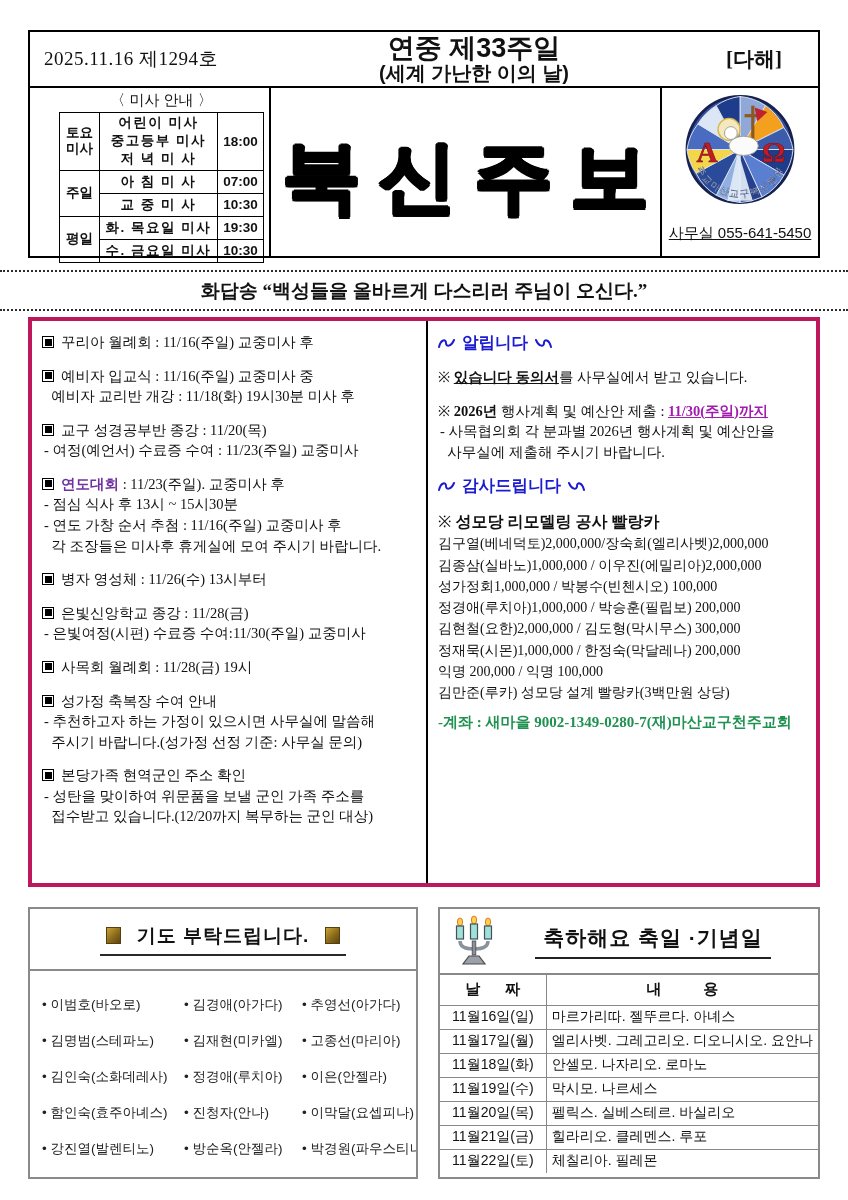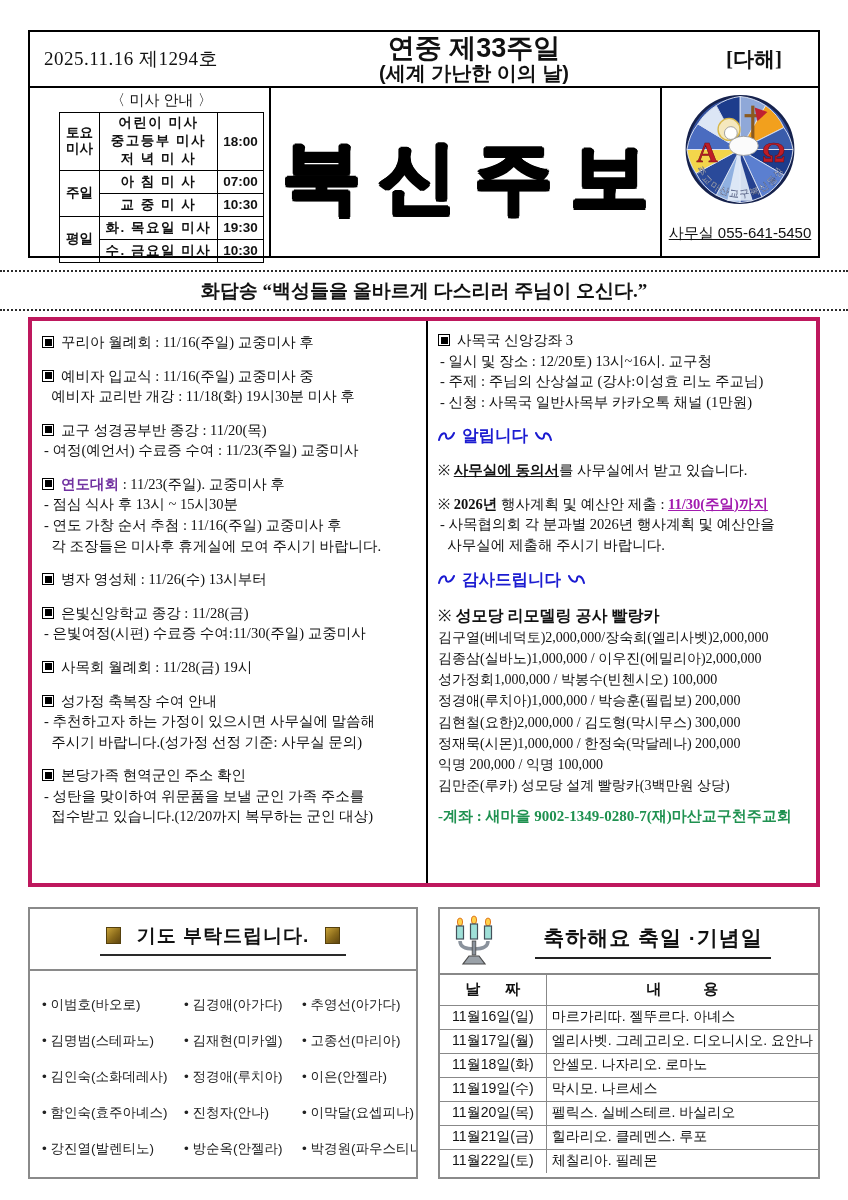--- a/index.html
+++ b/index.html
@@ -240,39 +240,33 @@
   주시기 바랍니다.(성가정 선정 기준: 사무실 문의)</div>
       </div>
       <div class="item">
         <div class="head"><span class="sq"></span><span class="em-purple"></span><span>본당가족 현역군인 주소 확인</span></div>
         <div class="subs pre">- 성탄을 맞이하여 위문품을 보낼 군인 가족 주소를
   접수받고 있습니다.(12/20까지 복무하는 군인 대상)</div>
       </div>
     </div>
 
     <div class="col-r">
-      <div class="item">
-        <div class="head"><span class="sq"></span><span>사목국 신앙강좌 3</span></div>
-        <div class="subs pre">- 일시 및 장소 : 12/20토) 13시~16시. 교구청
-- 주제 : 주님의 산상설교 (강사:이성효 리노 주교님)
-- 신청 : 사목국 일반사목부 카카오톡 채널 (1만원)</div>
-      </div>
 
       <div class="notice-head">
         <svg class="swirl" width="17" height="13" viewBox="0 0 17 13">
             <path d="M1 10 C3 2 8 2 8 6 C8 10 13 10 16 3" stroke="#1b1bd1" stroke-width="2" fill="none" stroke-linecap="round"></path>
           </svg>
         <span>알립니다</span>
         <svg class="swirl" width="17" height="13" viewBox="0 0 17 13" style="transform:scaleX(-1)">
             <path d="M1 10 C3 2 8 2 8 6 C8 10 13 10 16 3" stroke="#1b1bd1" stroke-width="2" fill="none" stroke-linecap="round"></path>
           </svg>
       </div>
 
       <div class="item">
-        <span>※ </span><span class="u-bold">사무실에 동의서</span><span>를 사무실에서 받고 있습니다.</span>
+        <span>※ </span><span class="u-bold">있습니다 동의서</span><span>를 사무실에서 받고 있습니다.</span>
       </div>
 
       <div class="item">
         <div><span>※ </span><span class="b">2026년</span><span> 행사계획 및 예산안 제출 : </span><span class="orange">11/30(주일)까지</span></div>
         <div class="subs pre">- 사목협의회 각 분과별 2026년 행사계획 및 예산안을
   사무실에 제출해 주시기 바랍니다.</div>
       </div>
 
       <div class="notice-head">
         <svg class="swirl" width="17" height="13" viewBox="0 0 17 13">

